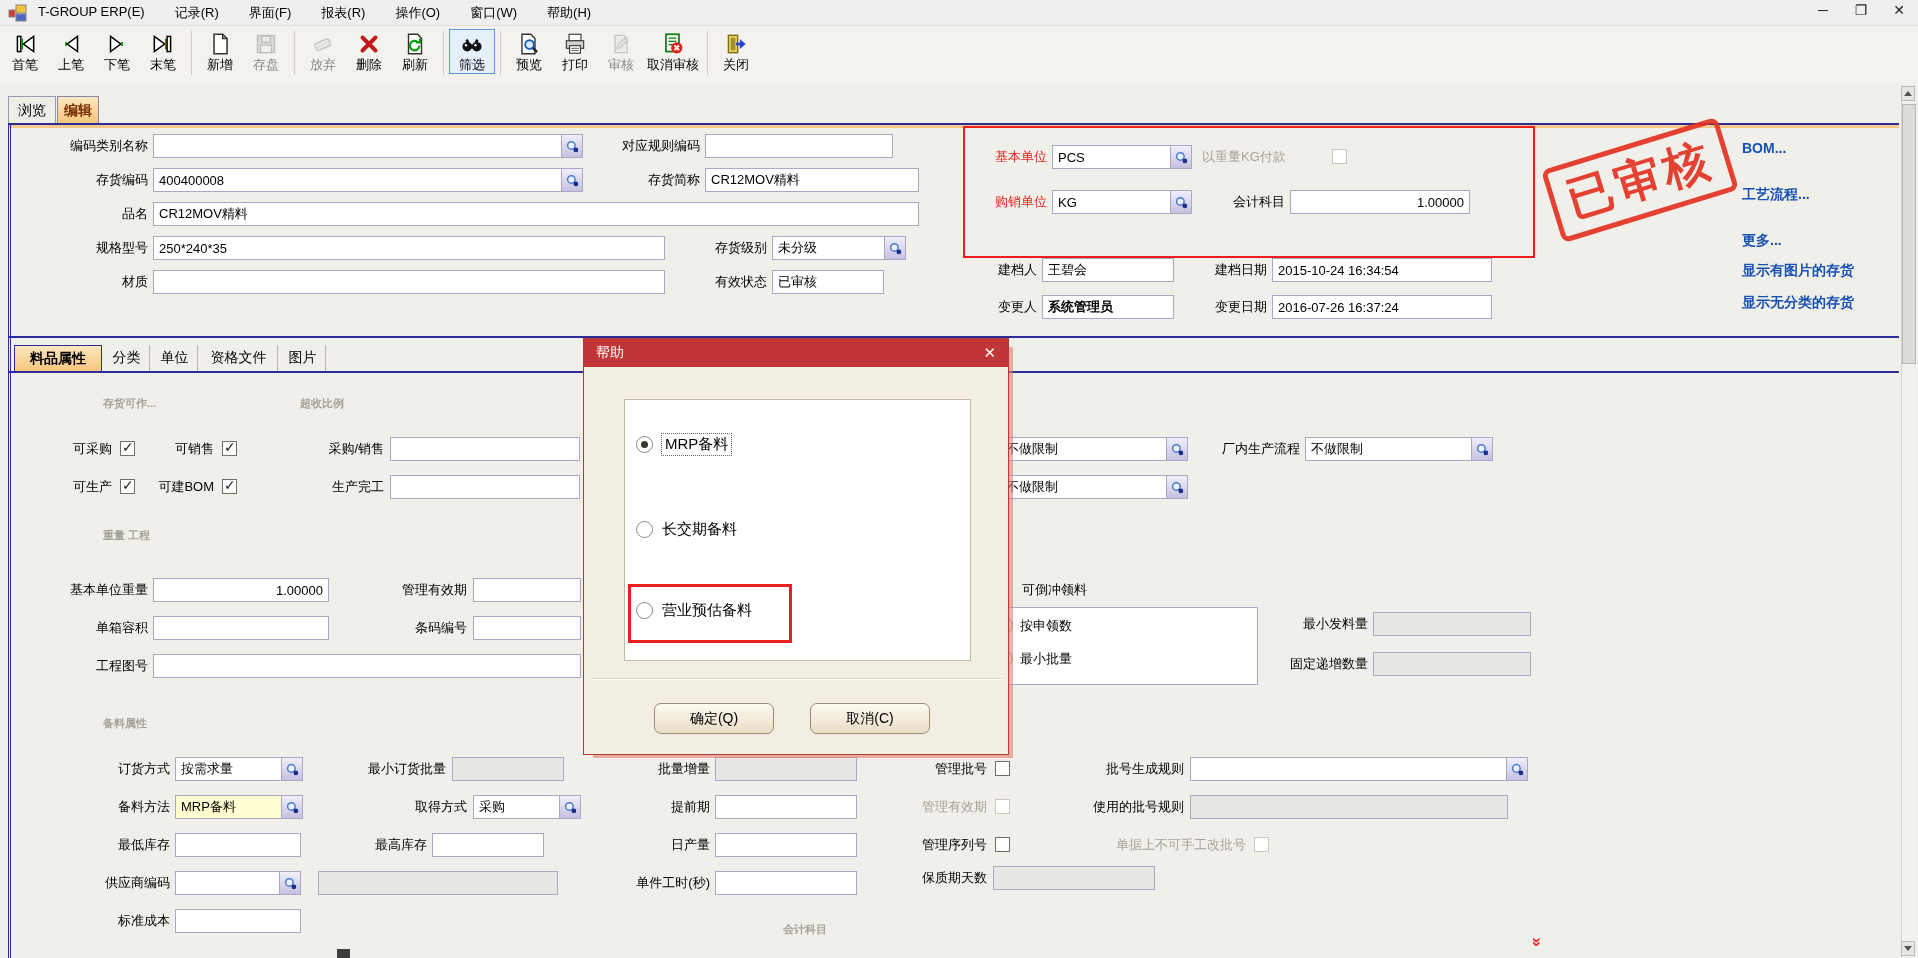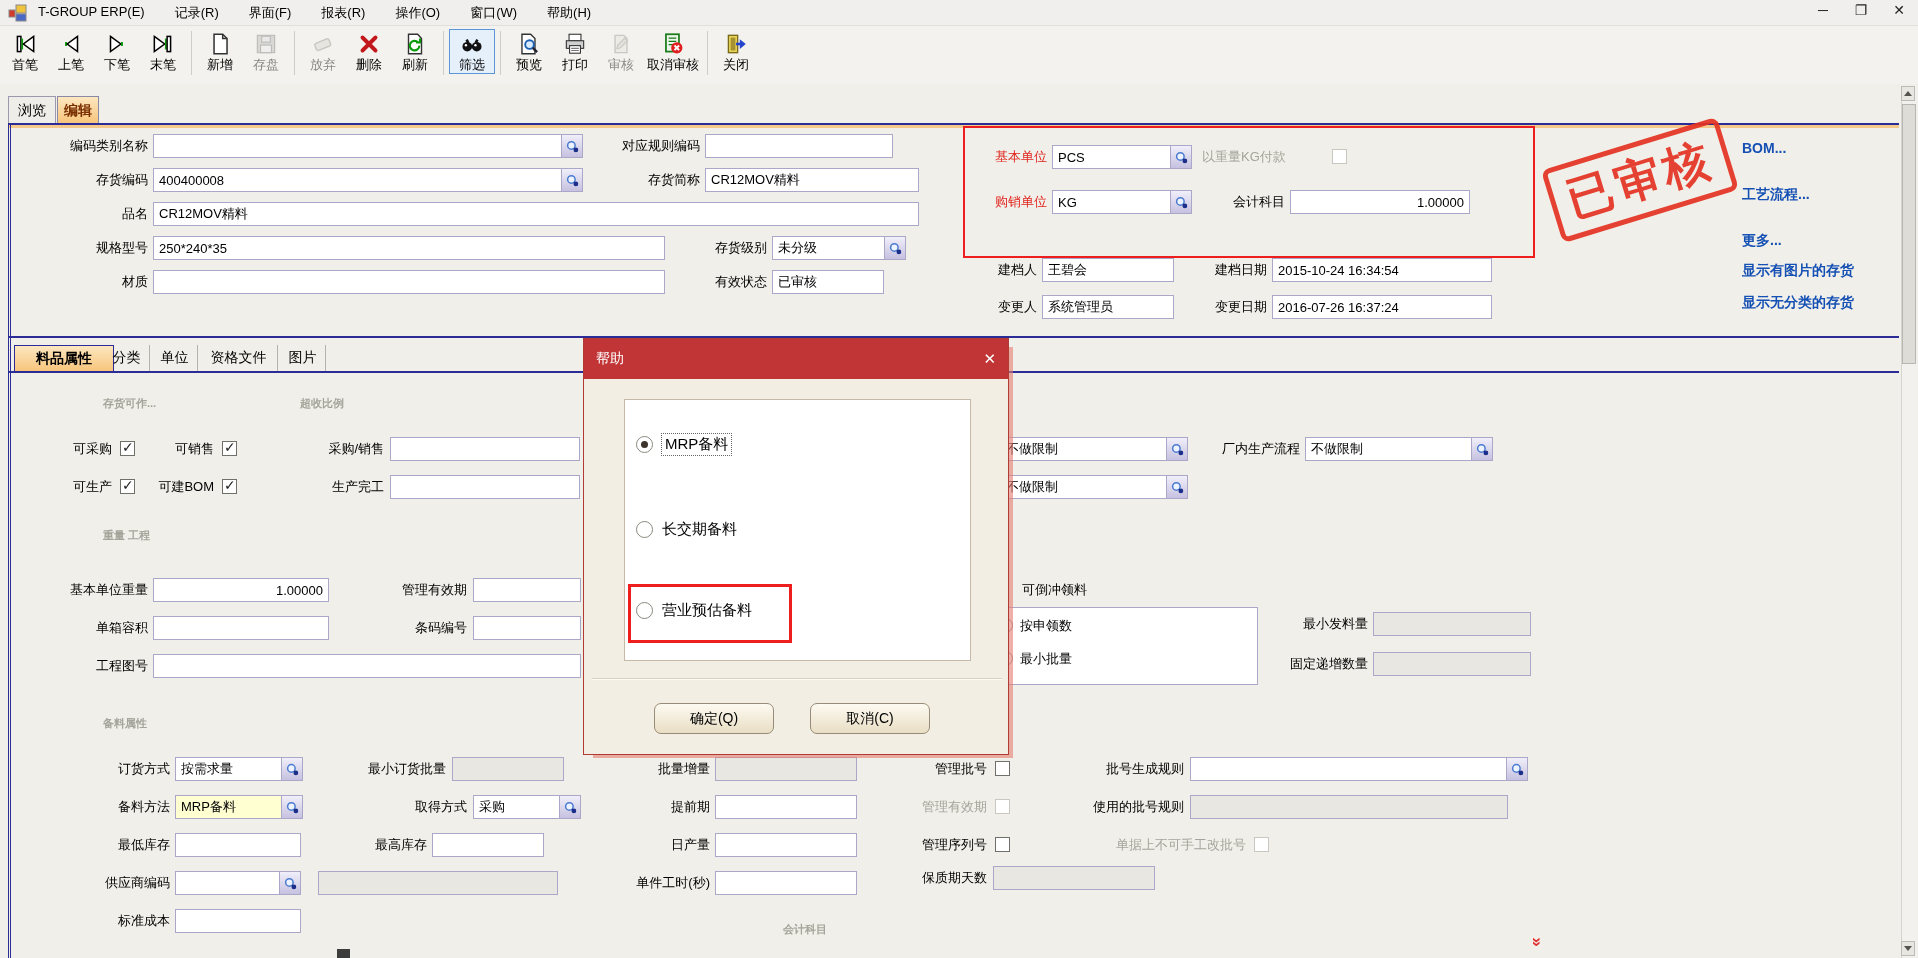--- a/index.html
+++ b/index.html
@@ -55,21 +55,21 @@
   .subtab{position:absolute;top:345px;height:26px;line-height:25px;text-align:center;font-size:14px;cursor:pointer;border-right:1px solid #b5b3ab}
   .subtab.active{background:linear-gradient(#fde7c0,#f7c57c);font-weight:bold;border:1px solid #2c2c96;border-bottom:none}
   
   .vscroll{position:absolute;left:1901px;top:86px;width:16px;height:872px;background:#f2f1ed;border-left:1px solid #d6d4ce}
   .varrow{position:absolute;left:1px;width:14px;height:15px;background:#e8e6e0;border:1px solid #bdbbb5;display:flex;align-items:center;justify-content:center}
   .tri-up{width:0;height:0;border-left:4px solid transparent;border-right:4px solid transparent;border-bottom:5px solid #55534d}
   .tri-down{width:0;height:0;border-left:4px solid transparent;border-right:4px solid transparent;border-top:5px solid #55534d}
   .vthumb{position:absolute;left:1px;top:18px;width:14px;height:260px;background:#dedcd6;border:1px solid #b8b6b0}
   
   .dialog{position:absolute;left:583px;top:338px;width:426px;height:417px;background:#f3eee3;border:1px solid #b23a34;box-shadow:7px 6px 0 -3px rgba(228,123,112,.6);z-index:50}
-  .dlg-title{height:40px;background:#c23537;color:#fff;font-size:14px;display:flex;align-items:center;justify-content:space-between;padding:0 12px}
+  .dlg-title{height:28px;background:#c23537;color:#fff;font-size:14px;display:flex;align-items:center;justify-content:space-between;padding:0 12px}
   .dlg-close{font-size:15px;cursor:pointer}
   .dlg-list{position:absolute;left:40px;top:60px;width:347px;height:262px;background:#fff;border:1px solid #c7b9a7}
   .dlg-opt{position:absolute;display:flex;align-items:center;gap:9px;font-size:15px}
   .dlg-opt .radio{position:relative;width:17px;height:17px}
   .dlg-opt .radio.sel::after{left:4px;top:4px;width:7px;height:7px}
   .dlg-focus{outline:1px dotted #666;padding:1px 3px}
   .dlg-redbox{position:absolute;left:44px;top:245px;width:164px;height:59px;border:3px solid #ee1e1e;pointer-events:none}
   .dlg-sep{position:absolute;left:8px;top:339px;width:410px;border-top:1px solid #d9d2c2;border-bottom:1px solid #fdfbf5}
   .dlg-btn{position:absolute;width:120px;height:31px;border:1px solid #988b77;border-radius:7px;background:linear-gradient(#fdfaf1,#e9dec5);font-size:14px;font-family:inherit;cursor:pointer}
   .chev-more{position:absolute;left:1532px;top:932px;color:#e03030;font-weight:bold;font-size:17px;transform:rotate(90deg)}
@@ -356,33 +356,33 @@
     </span>
 </div>
 <div class="lbl" style="left:1205px;top:190px;width:80px">会计科目</div>
 <input class="fld num" style="left: 1290px; top: 190px; width: 180px;" readonly="" value="1.00000">
 
 <div class="lbl" style="left:965px;top:258px;width:72px">建档人</div>
 <input class="fld" style="left: 1042px; top: 258px; width: 132px;" readonly="" value="王碧会">
 <div class="lbl" style="left:1185px;top:258px;width:82px">建档日期</div>
 <input class="fld" style="left: 1272px; top: 258px; width: 220px;" readonly="" value="2015-10-24 16:34:54">
 <div class="lbl" style="left:965px;top:295px;width:72px">变更人</div>
-<input class="fld" style="left: 1042px; top: 295px; width: 132px;" readonly="" value="系统管理员">
+<input class="fld" style="left: 1042px; top: 295px; width: 132px; font-weight: bold;" readonly="" value="系统管理员">
 <div class="lbl" style="left:1185px;top:295px;width:82px">变更日期</div>
 <input class="fld" style="left: 1272px; top: 295px; width: 220px;" readonly="" value="2016-07-26 16:37:24">
 
 <div class="stamp">已审核</div>
 <div class="link" style="top:140px">BOM...</div>
 <div class="link" style="top:186px">工艺流程...</div>
 <div class="link" style="top:232px">更多...</div>
 <div class="link" style="top:262px">显示有图片的存货</div>
 <div class="link" style="top:294px">显示无分类的存货</div>
 
 <div class="sep-navy"></div>
-<div class="subtab active" style="left:14px;width:100px">料品属性</div>
+<div class="subtab active" style="left:14px;width:88px">料品属性</div>
 <div class="subtab" style="left:104px;width:46px">分类</div>
 <div class="subtab" style="left:152px;width:46px">单位</div>
 <div class="subtab" style="left:200px;width:78px">资格文件</div>
 <div class="subtab" style="left:280px;width:46px">图片</div>
 <div class="subtab-underline"></div>
 
 <div class="heading" style="left:103px;top:396px">存货可作...</div>
 <div class="heading" style="left:300px;top:396px">超收比例</div>
 
 <div class="lbl" style="left:50px;top:437px;width:62px">可采购</div>

